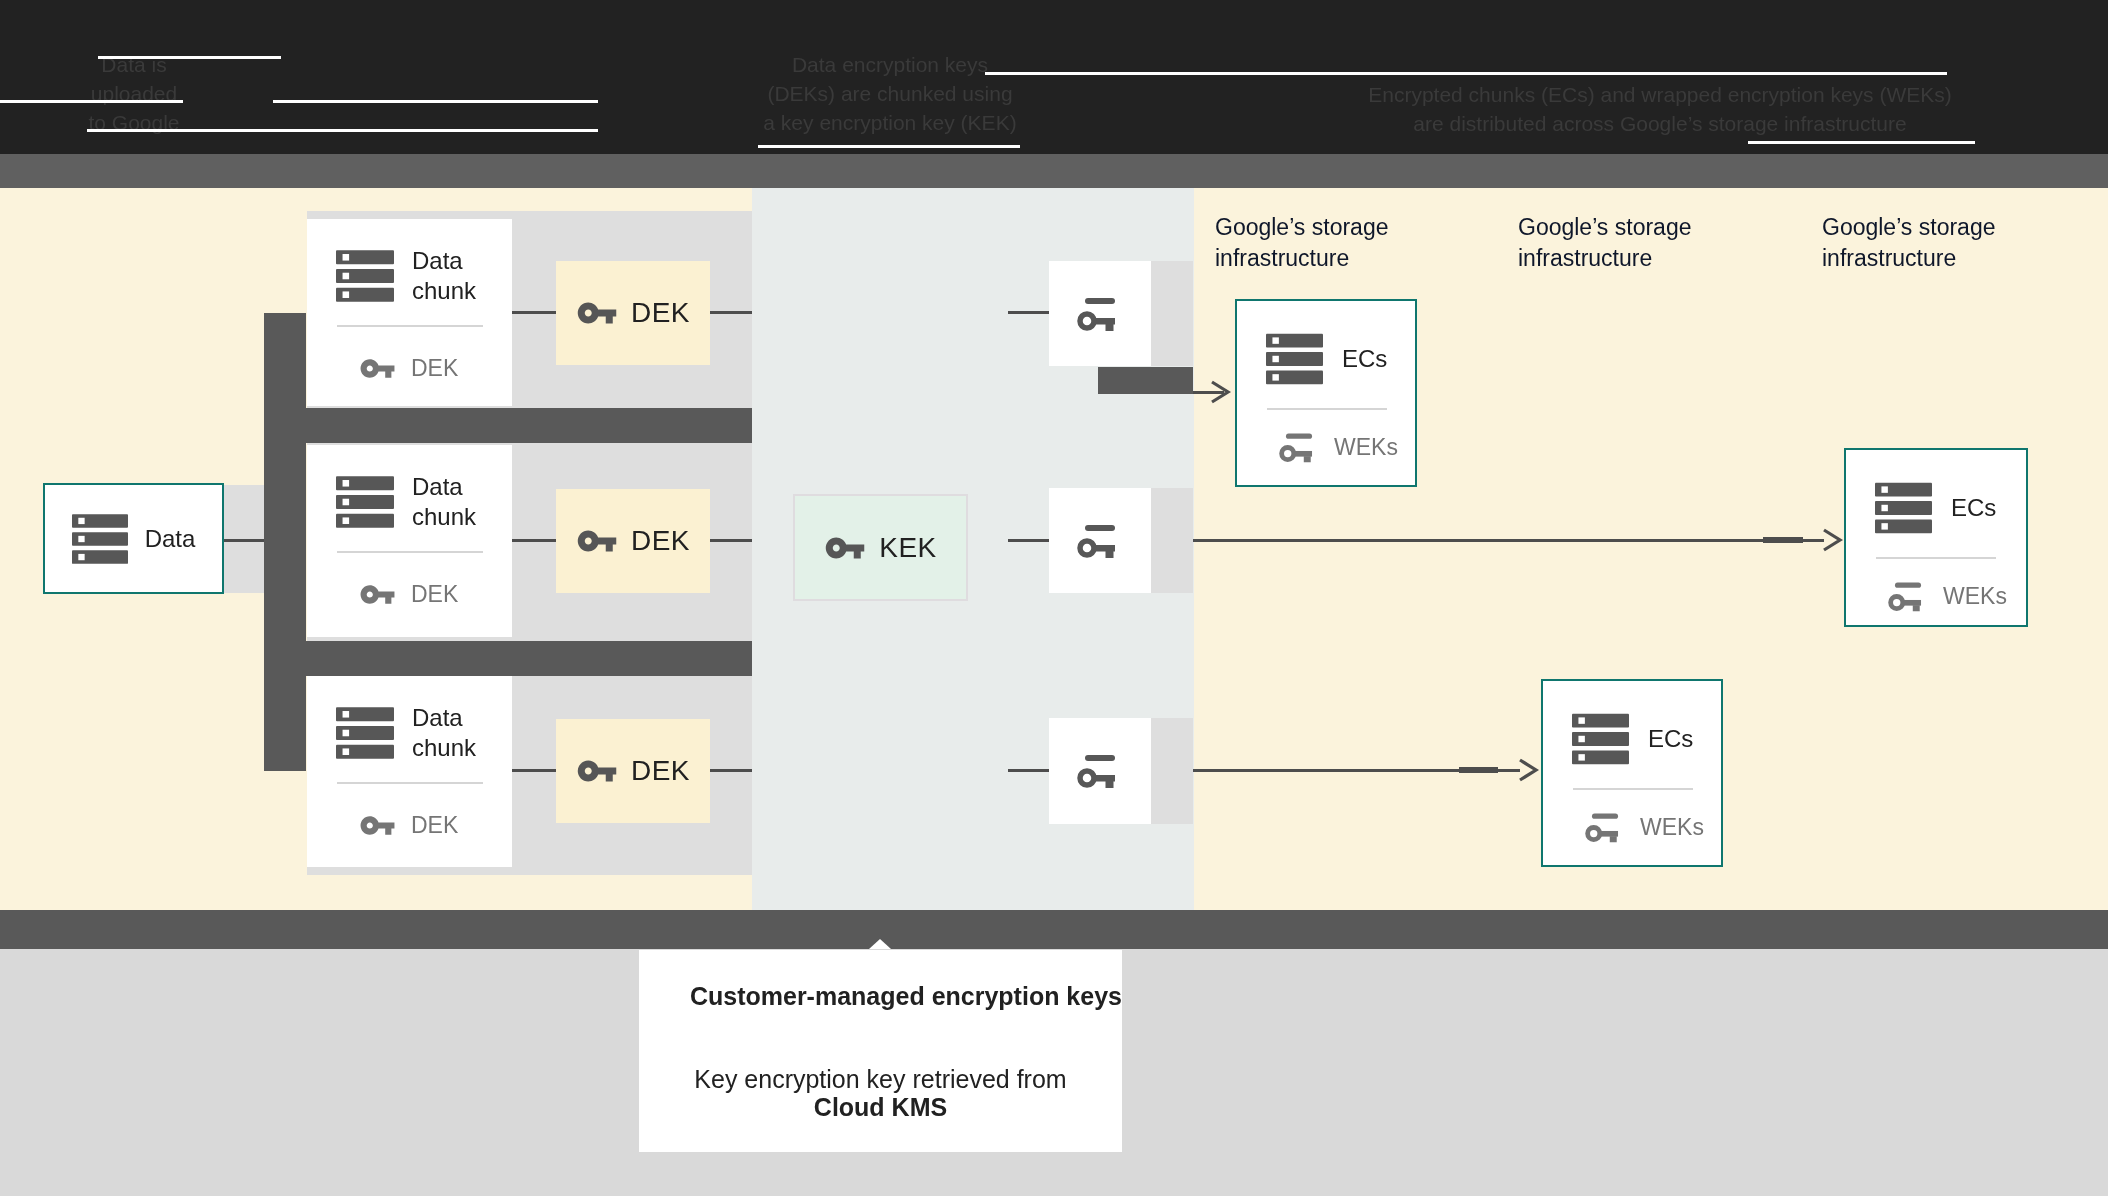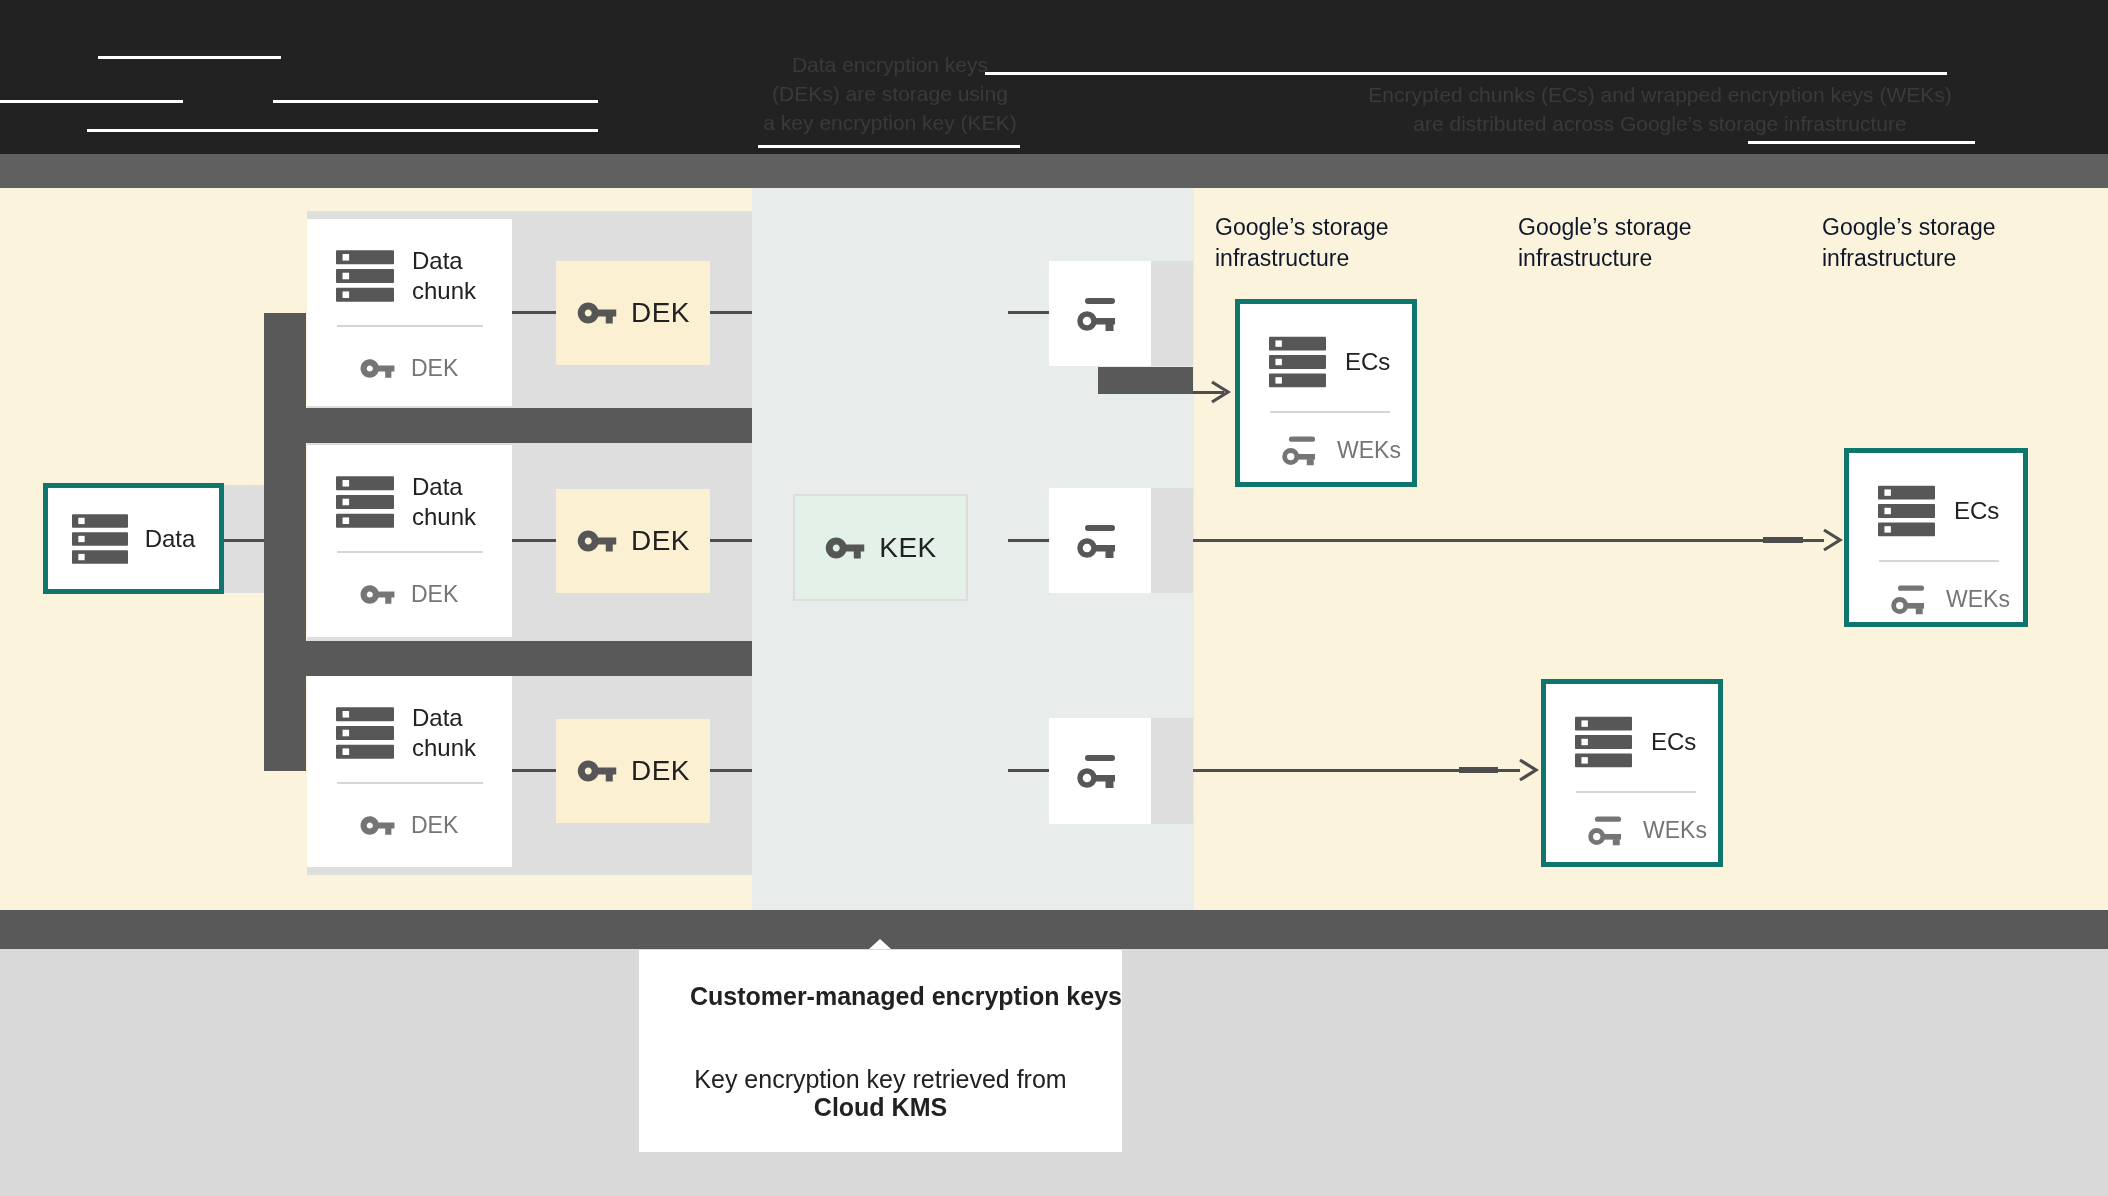--- a/index.html
+++ b/index.html
@@ -22,21 +22,21 @@
   .canvas{left:0;top:188px;width:2108px;height:722px;background:#FBF3DC;}
   .kms-band{left:752px;top:188px;width:442px;height:722px;background:#E8ECEB;}
   .panel{left:307px;top:211px;width:445px;height:664px;background:#DEDEDE;}
   .conn{left:224px;top:485px;width:40px;height:108px;background:#DEDEDE;}
   .brk-v{left:264px;top:313px;width:42px;height:458px;background:#595959;}
   .brk-h1{left:264px;top:408px;width:488px;height:35px;background:#595959;}
   .brk-h2{left:264px;top:641px;width:488px;height:35px;background:#595959;}
 
   
   .wbox{background:#ffffff;}
-  .bordered{border:5px solid #0f766e;box-sizing:border-box;text-align:right;}
+  .bordered{border:2px solid #0f766e;box-sizing:border-box;text-align:right;}
   .hline{position:absolute;height:3px;background:#4D4D4D;}
   .hthick{position:absolute;height:6px;background:#4D4D4D;}
   .chev{position:absolute;width:28px;height:28px;}
 
   .data-box{left:43px;top:483px;width:181px;height:111px;display:flex;align-items:center;justify-content:center;gap:17px;}
   .box-label{font-size:24px;color:#212121;}
   .big-label{font-size:28px;color:#212121;letter-spacing:.5px;}
 
   .chunk{width:205px;left:307px;}
   .chunk1{top:219px;height:187px;}
@@ -84,22 +84,25 @@
   .cap4{top:143px;font-weight:bold;}
 
   .icon{flex:none;display:block;}
 </style>
 </head>
 <body>
 
 <div id="app">
 
   <div class="abs hdr">
+    <div class="hdr-col hdr-col1 preline">Data is
+uploaded
+to Google</div>
     <div class="hdr-col hdr-col3 preline">Data encryption keys
-(DEKs) are storage using
+(DEKs) are chunked using
 a key encryption key (KEK)</div>
     <div class="hdr-col hdr-col4 preline">Encrypted chunks (ECs) and wrapped encryption keys (WEKs)
 are distributed across Google’s storage infrastructure</div>
     <div class="wline" style="left:98px;top:56px;width:183px;"></div>
     <div class="wline" style="left:0;top:100px;width:183px;"></div>
     <div class="wline" style="left:273px;top:100px;width:325px;"></div>
     <div class="wline" style="left:87px;top:129px;width:511px;"></div>
     <div class="wline" style="left:985px;top:72px;width:962px;"></div>
     <div class="wline" style="left:758px;top:145px;width:262px;"></div>
     <div class="wline" style="left:1748px;top:141px;width:227px;"></div>

